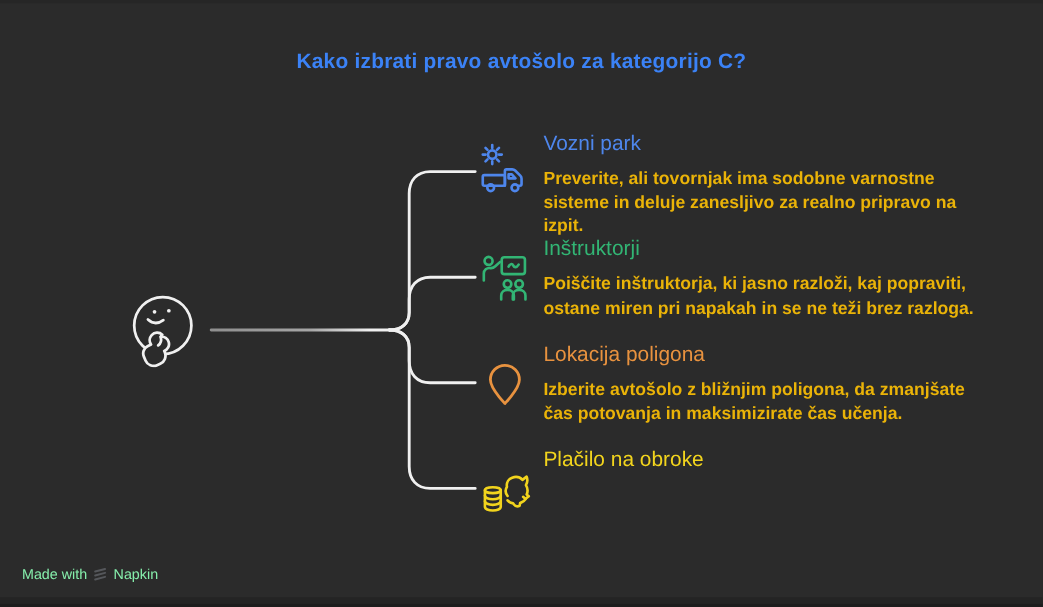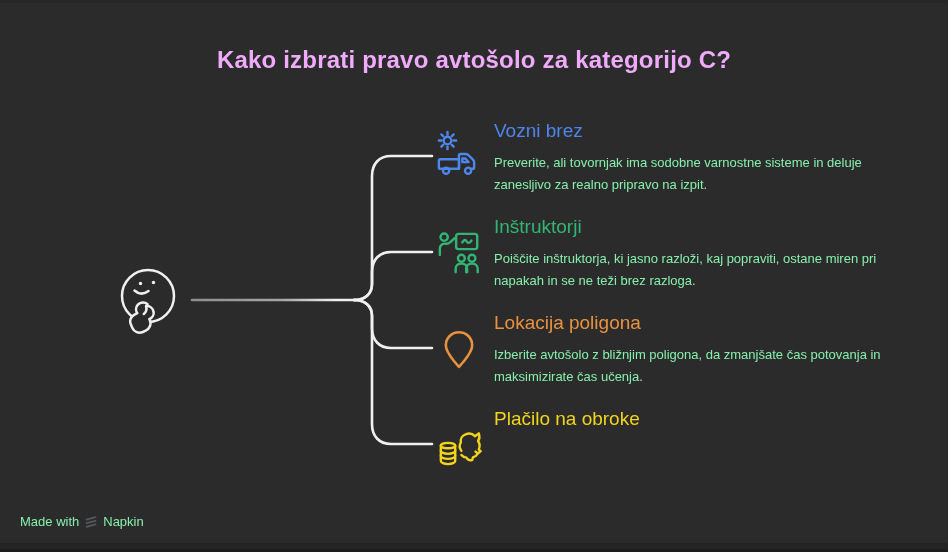--- a/index.html
+++ b/index.html
@@ -10,39 +10,39 @@
     position:relative;
   }
   .stage{position:absolute;inset:0;background:#2b2b2b;}
   .strip{position:absolute;left:0;width:100%;}
   .strip.top{top:0;height:3px;background:#262626;}
   .strip.bottom{top:543px;height:9px;background:#242424;border-bottom:3px solid #1d1d1d;box-sizing:border-box;}
 
   .title{
     position:absolute;top:46px;left:0;width:100%;margin:0;
     text-align:center;
-    font-size:24px;font-weight:700;letter-spacing:.2px;
-    color:#f0abfc;
+    font-size:19px;font-weight:700;letter-spacing:.2px;
+    color:#3b82f6;
   }
 
   .connectors{position:absolute;left:183px;top:140px;}
   .face{position:absolute;left:118px;top:266px;width:64px;height:68px;}
 
   .item{position:absolute;left:436px;width:470px;--accent:#ffffff;}
   .item .icon{position:absolute;left:0;display:block;color:var(--accent);}
   .item .txt{margin-left:58px;width:405px;}
   .item h2{
     margin:0 0 9px 0;
     font-size:19px;font-weight:400;line-height:25px;
     color:var(--accent);
   }
   .item p{
     margin:0;
-    font-size:13px;font-weight:400;line-height:21.5px;
-    color:#86efac;
+    font-size:16px;font-weight:700;line-height:21.5px;
+    color:#eab308;
   }
   .item-0{top:118px;} .item-1{top:214px;} .item-2{top:310px;} .item-3{top:406px;}
   .item-0 .icon{top:11px;} .item-1 .icon{top:15px;} .item-2 .icon{top:16px;left:6px;} .item-3 .icon{top:19px;}
 
   .watermark{
     position:absolute;left:20px;top:514px;
     display:flex;align-items:center;gap:5px;
     font-size:13px;color:#86efac;
   }
   .watermark .glyph{display:block;}
@@ -101,21 +101,21 @@
           <path d="M18.3,12 H21 M16.5,16.5 L18.4,18.4 M12,18.3 V21 M7.5,16.5 L5.6,18.4 M5.7,12 H3 M7.5,7.5 L5.6,5.6 M12,5.7 V3 M16.5,7.5 L18.4,5.6"></path>
           <rect x="3" y="31.5" width="21" height="10" rx="1.5"></rect>
           <path d="M24,41.5 V27.6 C24,26.7 24.7,26 25.6,26 H31 C32,26 33,26.4 33.7,27.1 L38.6,32 C39.4,32.8 39.8,33.8 39.8,34.9 V40 C39.8,40.8 39.1,41.5 38.3,41.5 H36.8"></path>
           <path d="M27.5,34.5 V30.8 H30.6 L34,34.5 Z"></path>
           <circle cx="10.5" cy="43.5" r="3.2"></circle>
           <circle cx="33.5" cy="43.5" r="3.2"></circle>
         </g>
       </svg>
     </span>
     <div class="txt">
-      <h2>Vozni brez</h2>
+      <h2>Vozni park</h2>
       <p>Preverite, ali tovornjak ima sodobne varnostne sisteme in deluje zanesljivo za realno pripravo na izpit.</p>
     </div>
   </section>
 
   <section class="item item-1" style="--accent: #32b574;">
     <span class="icon">
       <svg width="46" height="48" viewBox="0 0 48 48" fill="none">
         <g stroke="currentColor" stroke-width="2.5" stroke-linecap="round" stroke-linejoin="round">
           <rect x="21" y="4" width="22" height="16" rx="2.5"></rect>
           <path d="M27.5,13 C29.5,9.5 31,10 32,12 C33,14 35,14.2 37,11"></path>

